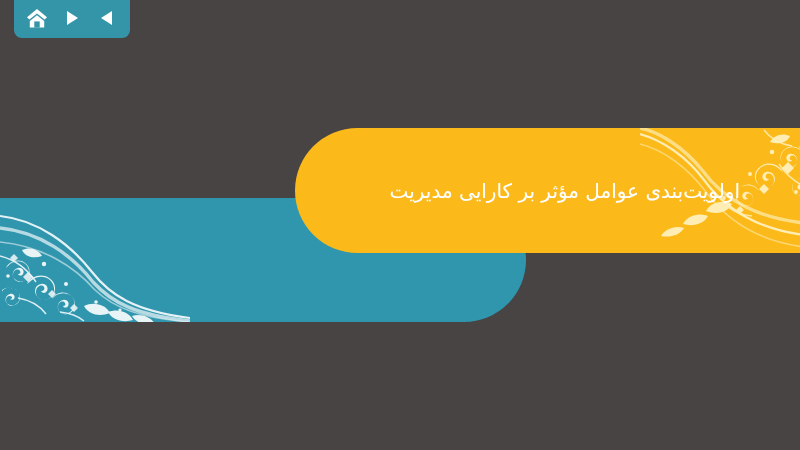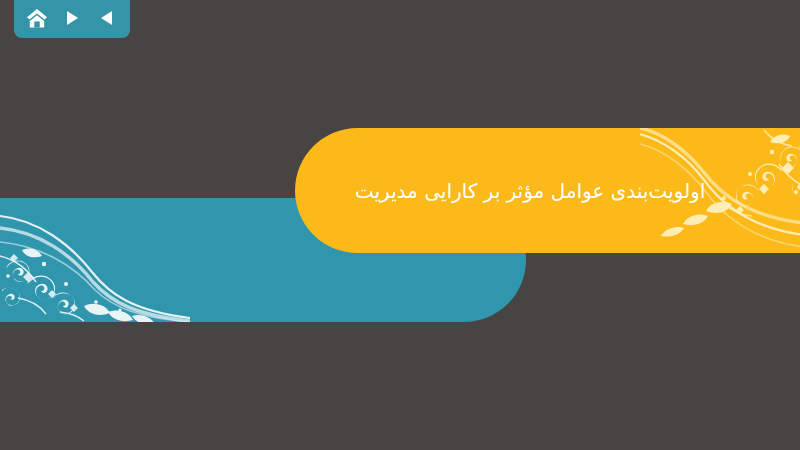--- a/index.html
+++ b/index.html
@@ -96,23 +96,21 @@
 
   
   #title-block {
     position: absolute;
     left: 320px;
     top: 132px;
     width: 420px;
     height: 118px;
     z-index: 30;
     display: flex;
-    flex-direction: column;
     align-items: center;
-    justify-content: center;
     direction: rtl;
     text-align: center;
     pointer-events: none;
   }
   .title-line {
     color: #FFFFFF;
     font-size: 20px;
     line-height: 31px;
     font-weight: normal;
     white-space: nowrap;

